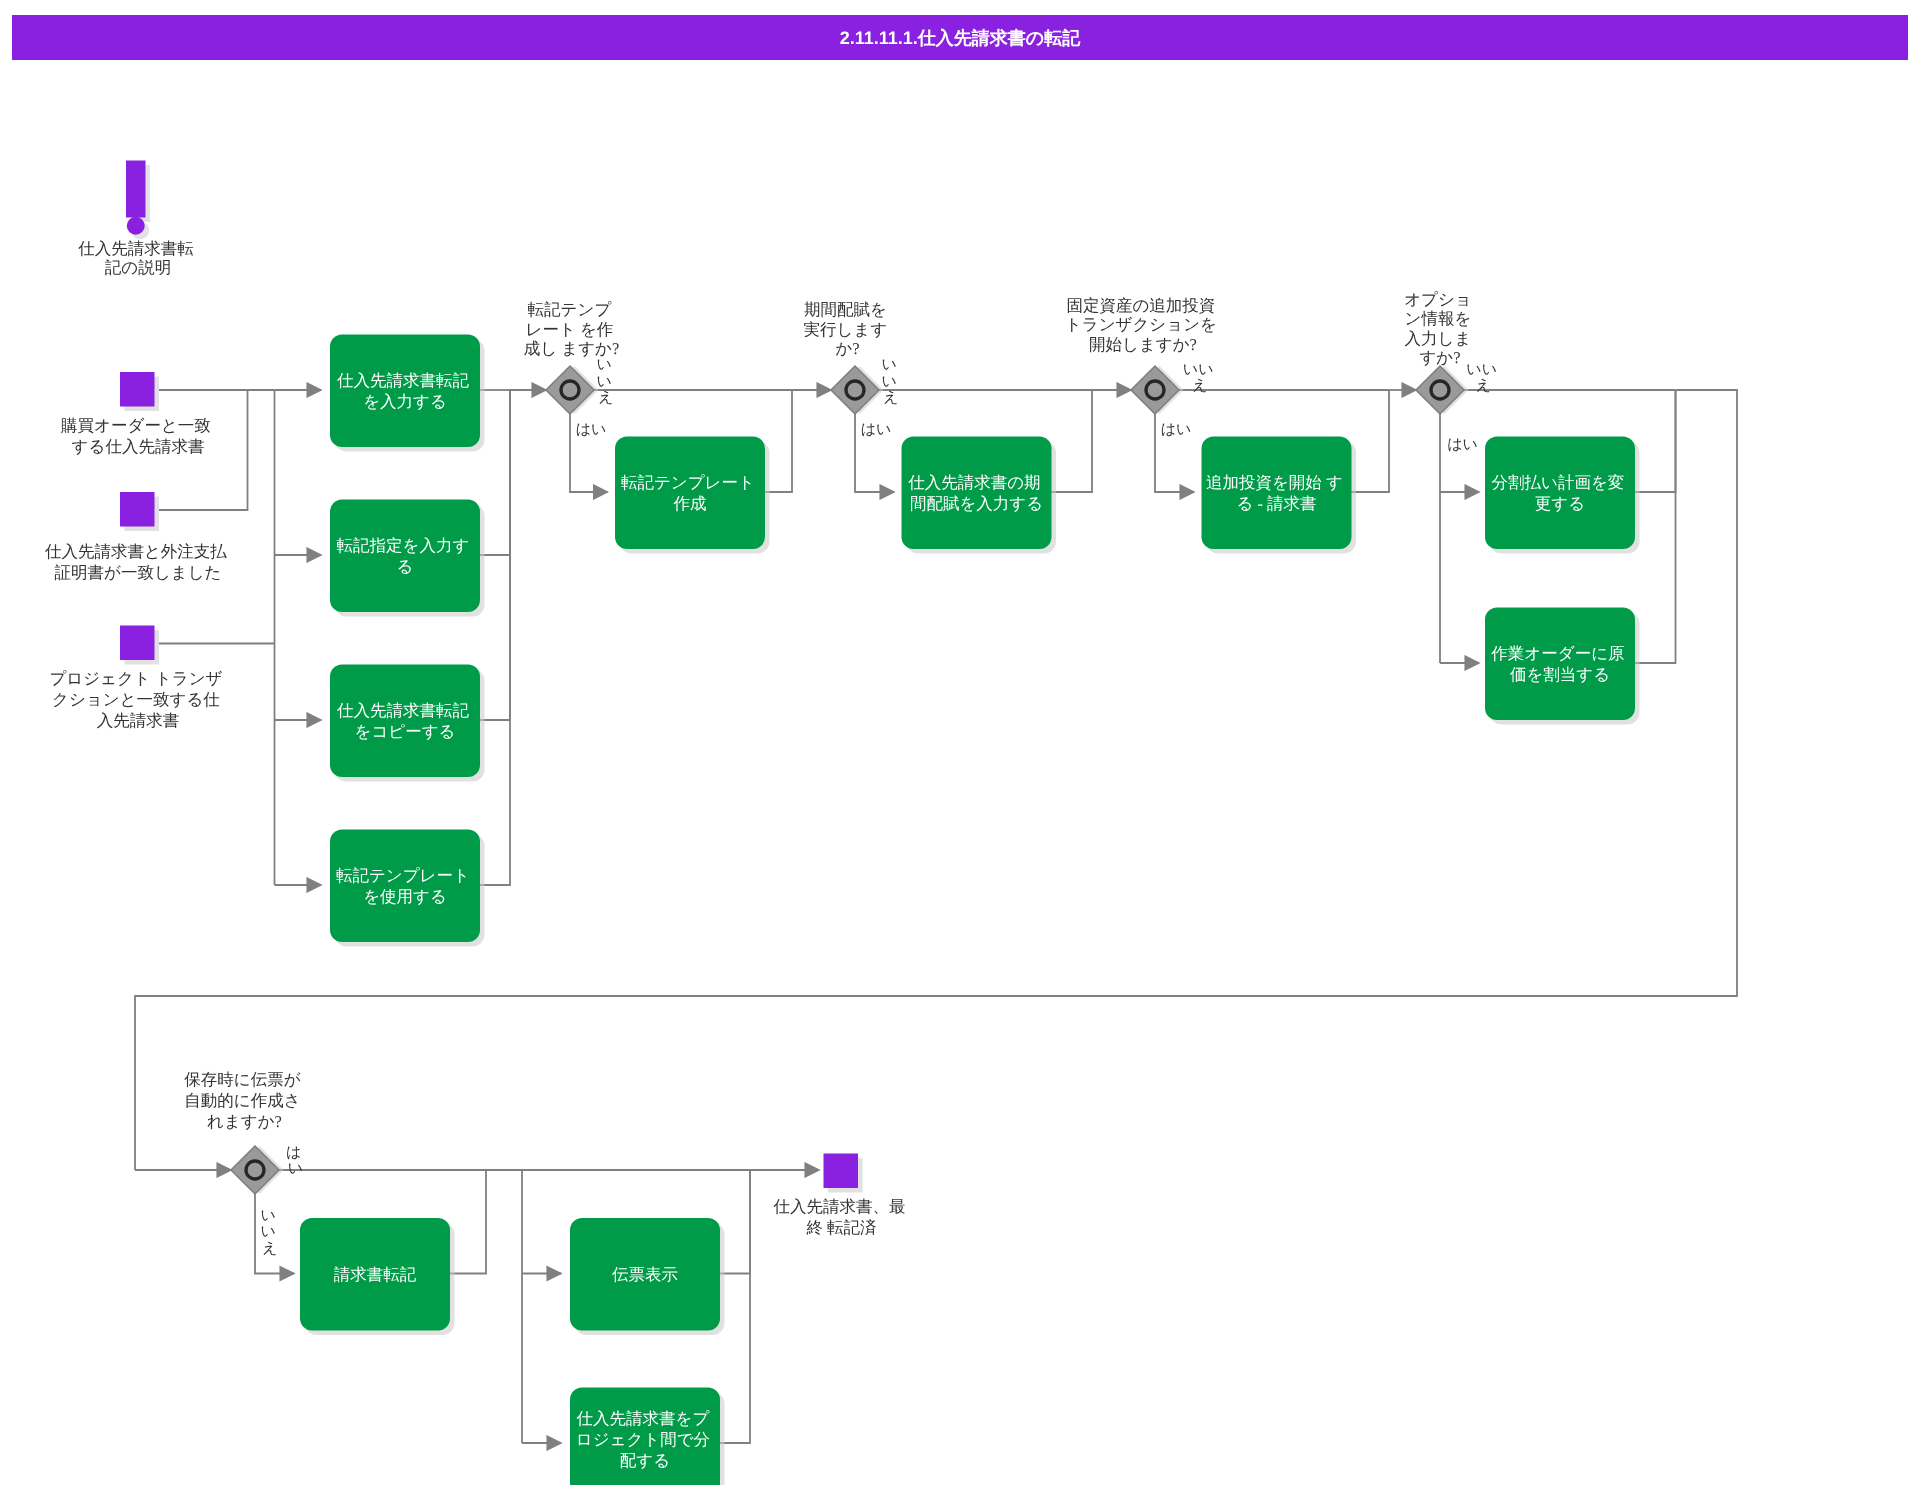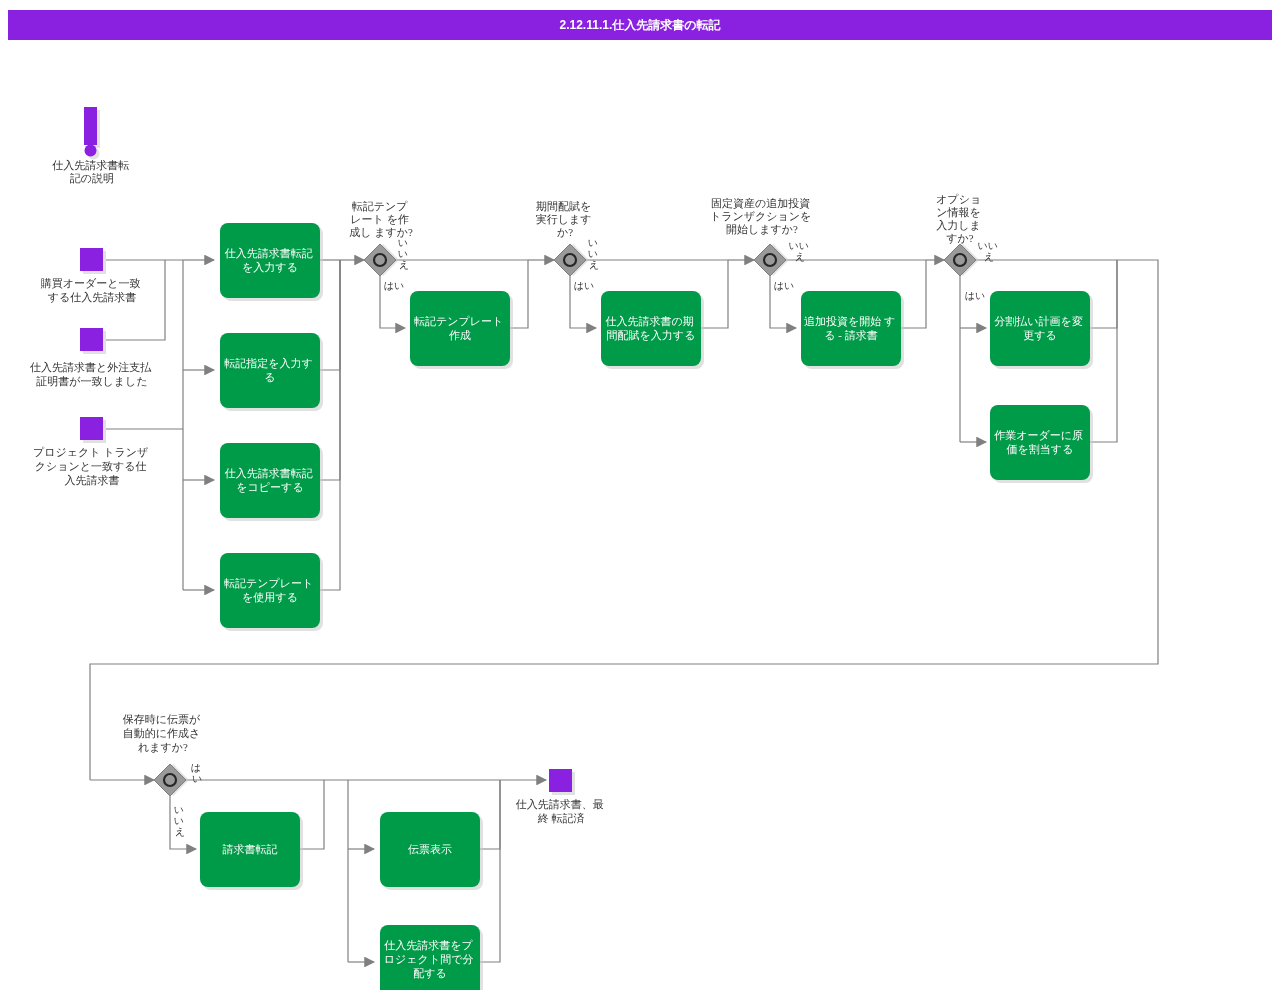--- a/index.html
+++ b/index.html
@@ -77,21 +77,21 @@
     text-anchor: middle;
   }
   .bang-bar { fill: #8A20E0; }
   .bang-dot { fill: #8A20E0; }
   .bang-shadow { fill: #cfcfcf; opacity: 0.6; }
 </style>
 </head>
 <body>
 
 <div id="titlebar">
-  <span class="title-text">2.12.11.1.仕入先請求書の転記</span>
+  <span class="title-text">2.11.11.1.仕入先請求書の転記</span>
 </div>
 
 <div id="canvas">
 <svg width="1280" height="990" viewBox="0 0 1280 990" xmlns="http://www.w3.org/2000/svg">
 
   <defs>
     <marker id="arrow" viewBox="0 0 10 10" refX="9" refY="5" markerWidth="9" markerHeight="9" orient="auto-start-reverse">
       <path d="M 0 0 L 10 5 L 0 10 z" class="arrowhead"></path>
     </marker>
   </defs>

